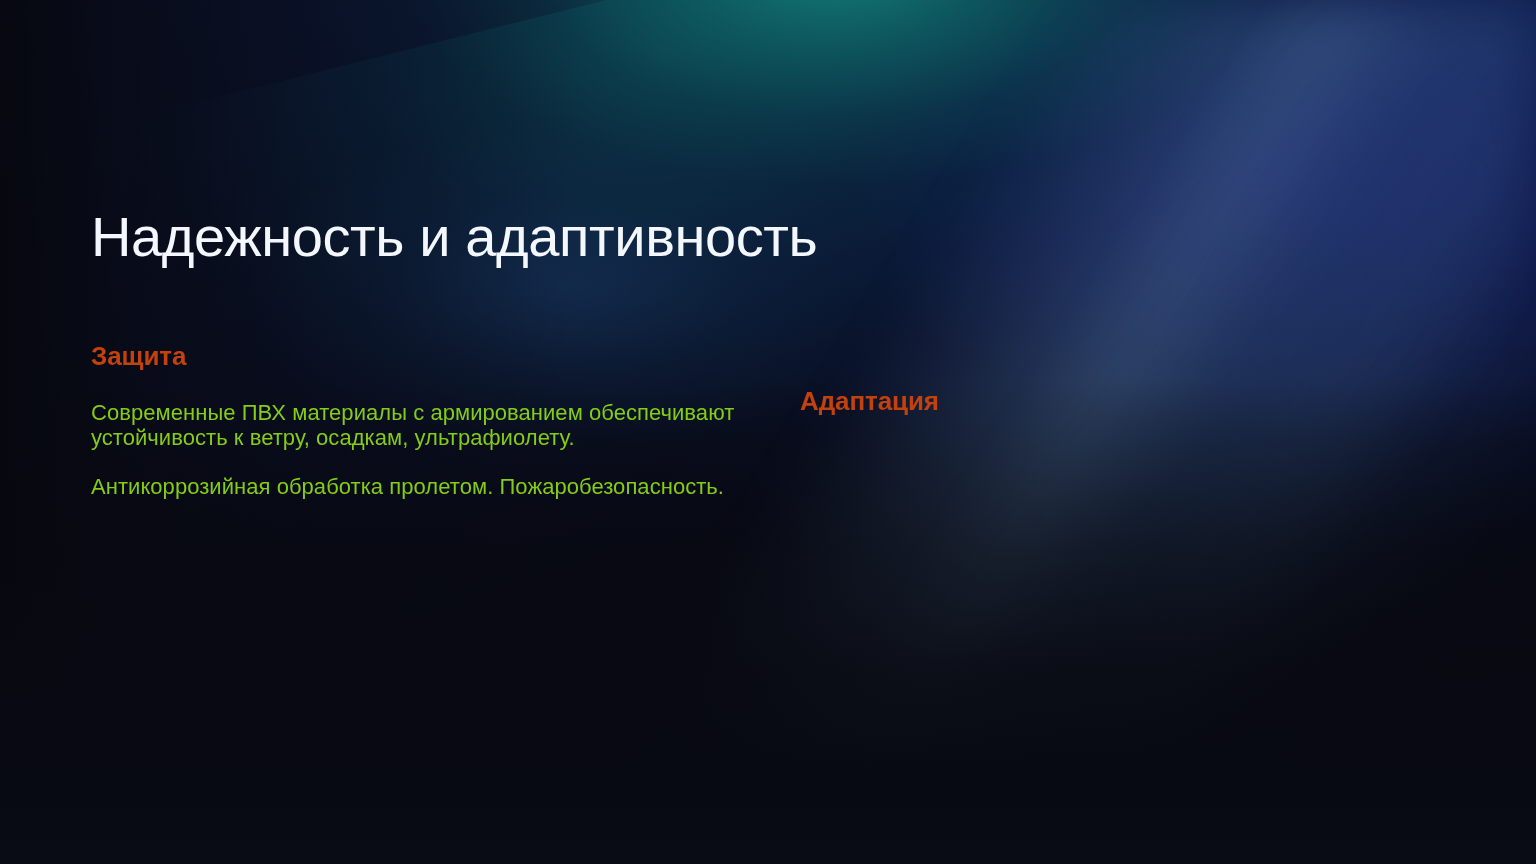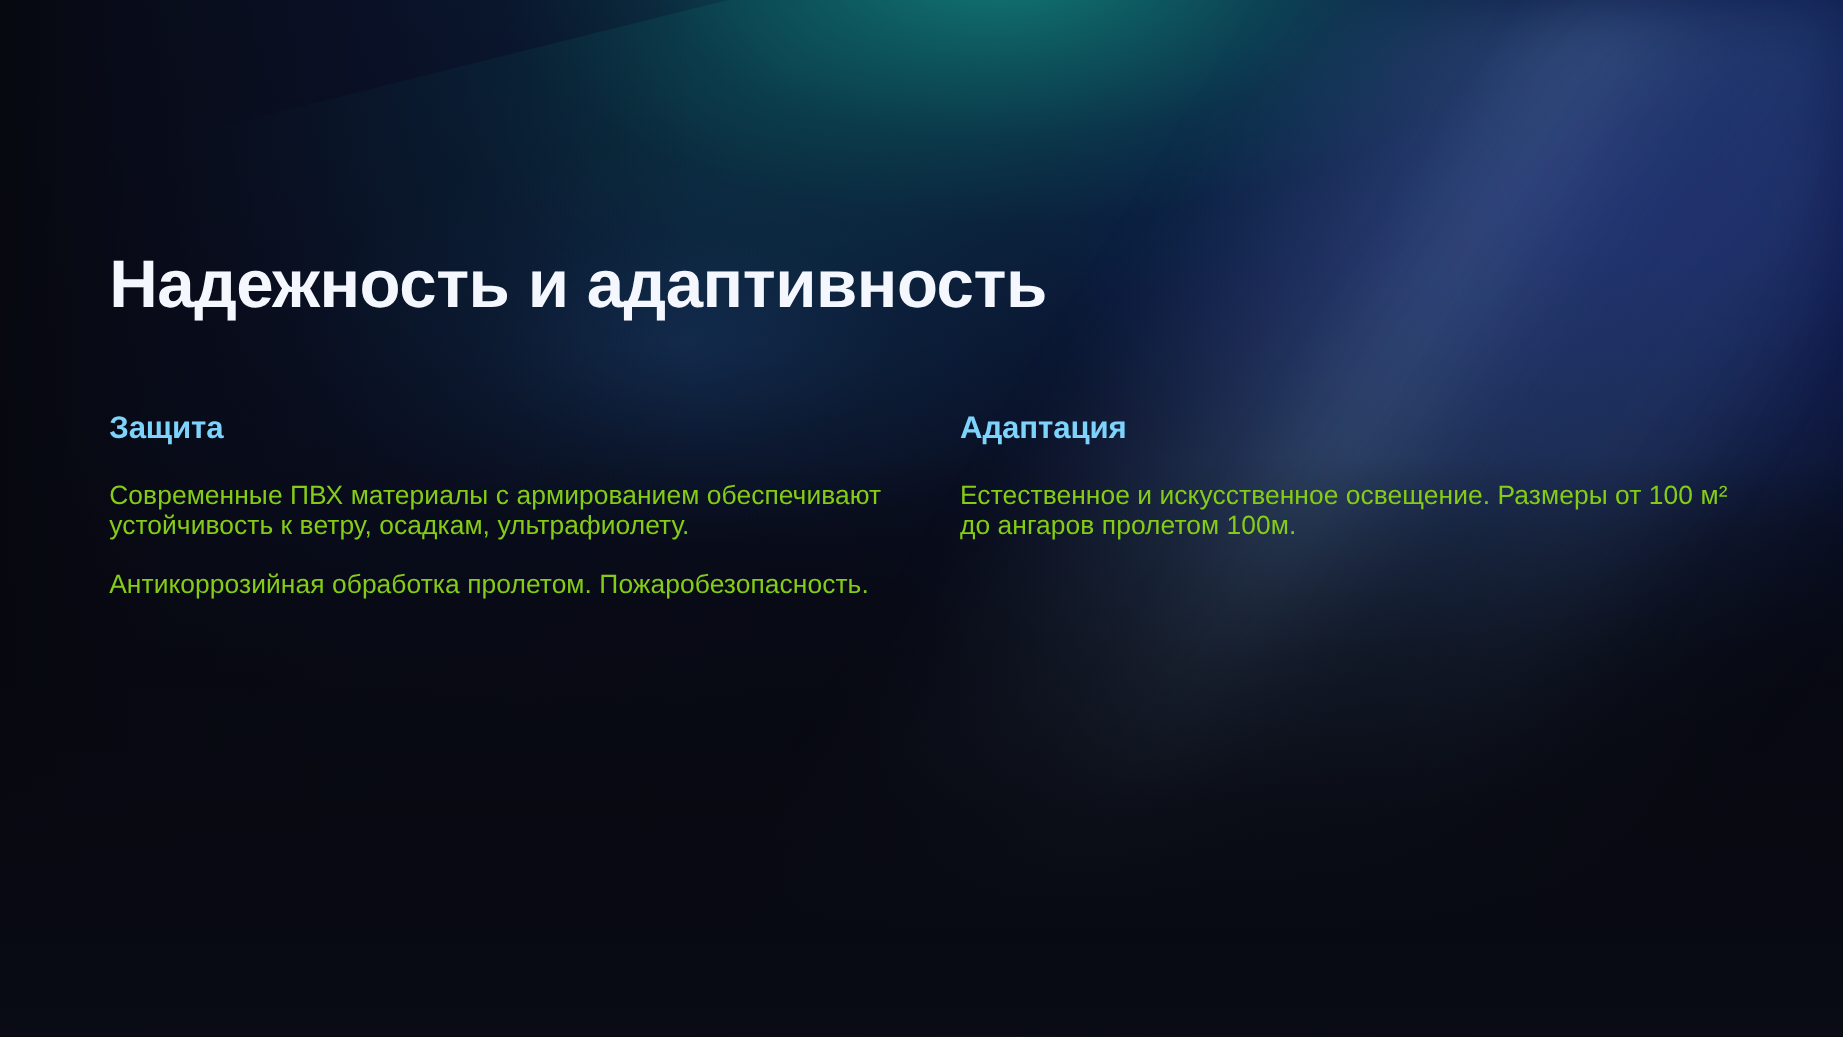--- a/index.html
+++ b/index.html
@@ -147,21 +147,21 @@
     z-index: 5;
     width: 100%;
     height: 100%;
   }
 
   .page-title {
     position: absolute;
     left: 91px;
     top: 206px;
     font-size: 56px;
-    font-weight: 700;
+    font-weight: 400;
     line-height: 1.12;
     letter-spacing: -0.4px;
     color: #f4f7fd;
     white-space: nowrap;
   }
 
   .columns {
     position: absolute;
     left: 91px;
     top: 340px;
@@ -170,28 +170,29 @@
     gap: 0;
   }
 
   .column {
     width: 709px;
     flex: 0 0 auto;
   }
 
   .column.column-right {
     width: 651px;
+    margin-top: 45px;
   }
 
   .column-heading {
     font-size: 26px;
     font-weight: 700;
     line-height: 1.25;
     letter-spacing: -0.1px;
-    color: #7dd3fc;
+    color: #c2410c;
     margin-bottom: 27px;
   }
 
   .column-body {
     max-width: 645px;
   }
 
   .paragraph {
     font-size: 22px;
     font-weight: 400;
@@ -234,19 +235,18 @@
         <h2 class="column-heading">Защита</h2>
         <div class="column-body">
           <p class="paragraph">Современные ПВХ материалы с армированием обеспечивают устойчивость к ветру, осадкам, ультрафиолету.</p>
           <p class="paragraph">Антикоррозийная обработка пролетом. Пожаробезопасность.</p>
         </div>
       </section>
 
       <section class="column column-right">
         <h2 class="column-heading">Адаптация</h2>
         <div class="column-body">
-          <p class="paragraph">Естественное и искусственное освещение. Размеры от 100 м² до ангаров пролетом 100м.</p>
         </div>
       </section>
 
     </div>
   </div>
 </div>
 
 </body></html>

